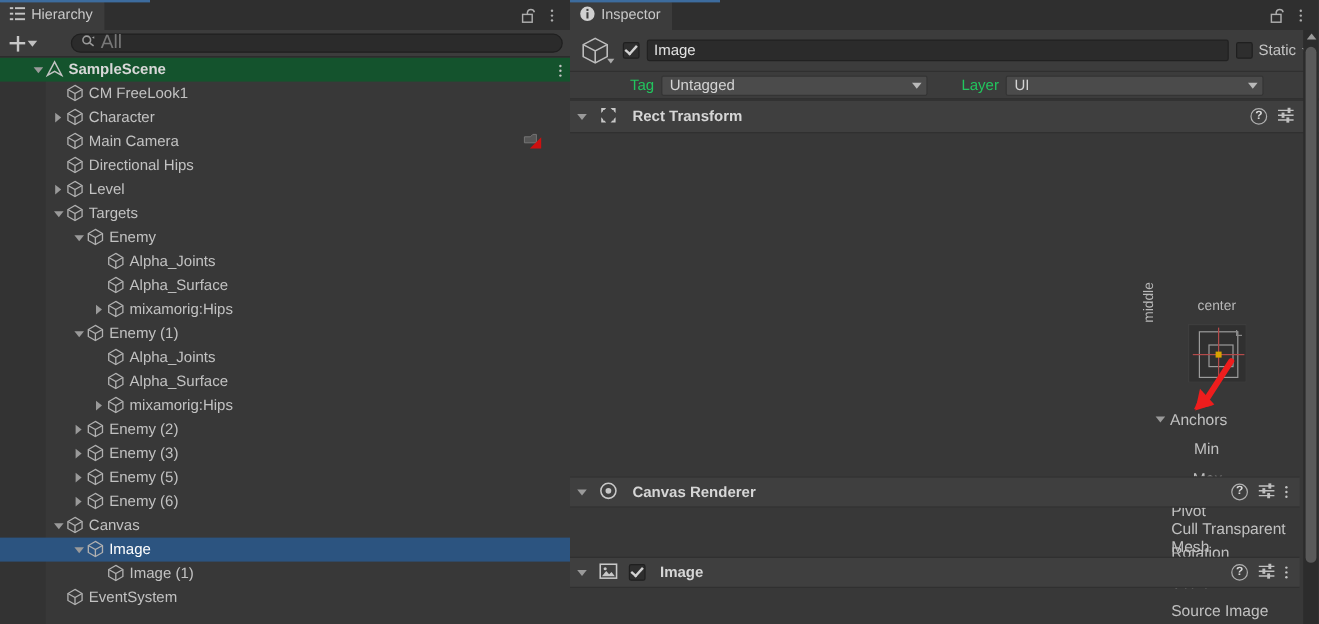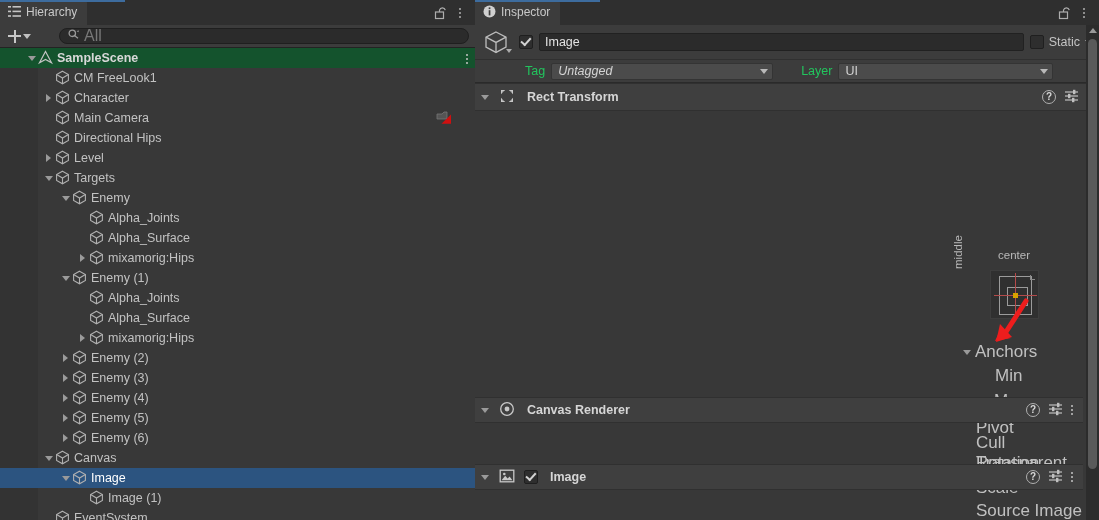--- a/index.html
+++ b/index.html
@@ -263,21 +263,21 @@
   .help-icon {
     width: 14px; height: 14px; border-radius: 50%;
     border: 1.5px solid #b0b0b0;
     color: #d8d8d8; font-size: 10px; font-weight: bold;
     display: flex; align-items: center; justify-content: center;
     line-height: 1;
     box-sizing: border-box;
   }
 
   .prop-area { padding: 0; position: relative; }
-  .prop-label { color: #c0c0c0; font-size: 17px; }
+  .prop-label { color: #c0c0c0; font-size: 13px; }
 
   .anchor-preset {
     position: absolute;
     left: 515px; top: 159px;
     width: 49px; height: 49px;
     background: #303030;
     border: 1px solid #3d3d3d;
     box-sizing: border-box;
   }
   .ap-outer {
@@ -571,31 +571,20 @@
           </div>
           <div class="row">
             <div style="width: 59px; flex: 0 0 59px;"></div>
             <div class="twisty">
               <span class="tri-right"></span>
             </div>
             <span class="obj-icon"><svg width="15" height="15" viewBox="0 0 15 15">
                 <path d="M7.5 1.2 L13.4 4.6 L13.4 10.4 L7.5 13.8 L1.6 10.4 L1.6 4.6 Z" fill="none" stroke="#b0b0b0" stroke-width="1.1"></path>
                 <path d="M1.6 4.6 L7.5 8 L13.4 4.6 M7.5 8 L7.5 13.8" fill="none" stroke="#b0b0b0" stroke-width="1.1"></path>
               </svg></span>
-            <span class="lbl">Enemy (4)</span>
-          </div>
-          <div class="row">
-            <div style="width: 59px; flex: 0 0 59px;"></div>
-            <div class="twisty">
-              <span class="tri-right"></span>
-            </div>
-            <span class="obj-icon"><svg width="15" height="15" viewBox="0 0 15 15">
-                <path d="M7.5 1.2 L13.4 4.6 L13.4 10.4 L7.5 13.8 L1.6 10.4 L1.6 4.6 Z" fill="none" stroke="#b0b0b0" stroke-width="1.1"></path>
-                <path d="M1.6 4.6 L7.5 8 L13.4 4.6 M7.5 8 L7.5 13.8" fill="none" stroke="#b0b0b0" stroke-width="1.1"></path>
-              </svg></span>
             <span class="lbl">Enemy (5)</span>
           </div>
           <div class="row">
             <div style="width: 59px; flex: 0 0 59px;"></div>
             <div class="twisty">
               <span class="tri-right"></span>
             </div>
             <span class="obj-icon"><svg width="15" height="15" viewBox="0 0 15 15">
                 <path d="M7.5 1.2 L13.4 4.6 L13.4 10.4 L7.5 13.8 L1.6 10.4 L1.6 4.6 Z" fill="none" stroke="#b0b0b0" stroke-width="1.1"></path>
                 <path d="M1.6 4.6 L7.5 8 L13.4 4.6 M7.5 8 L7.5 13.8" fill="none" stroke="#b0b0b0" stroke-width="1.1"></path>
@@ -692,21 +681,21 @@
       </div>
       <div class="static-wrap">
         <div class="chk"></div>
         <span class="static-lbl">Static</span>
         <span class="caret-down"></span>
       </div>
     </div>
 
     <div class="tag-row">
       <span class="fld-label" style="margin-left:42px;">Tag</span>
-      <div class="dropdown" style="width:222px;font-style:italic;">
+      <div class="dropdown" style="width:222px;">
         <span>Untagged</span>
         <span class="dd-caret"></span>
       </div>
       <span class="fld-label" style="margin-left:22px;">Layer</span>
       <div class="dropdown" style="width:215px;">
         <span>UI</span>
         <span class="dd-caret"></span>
       </div>
     </div>
 

